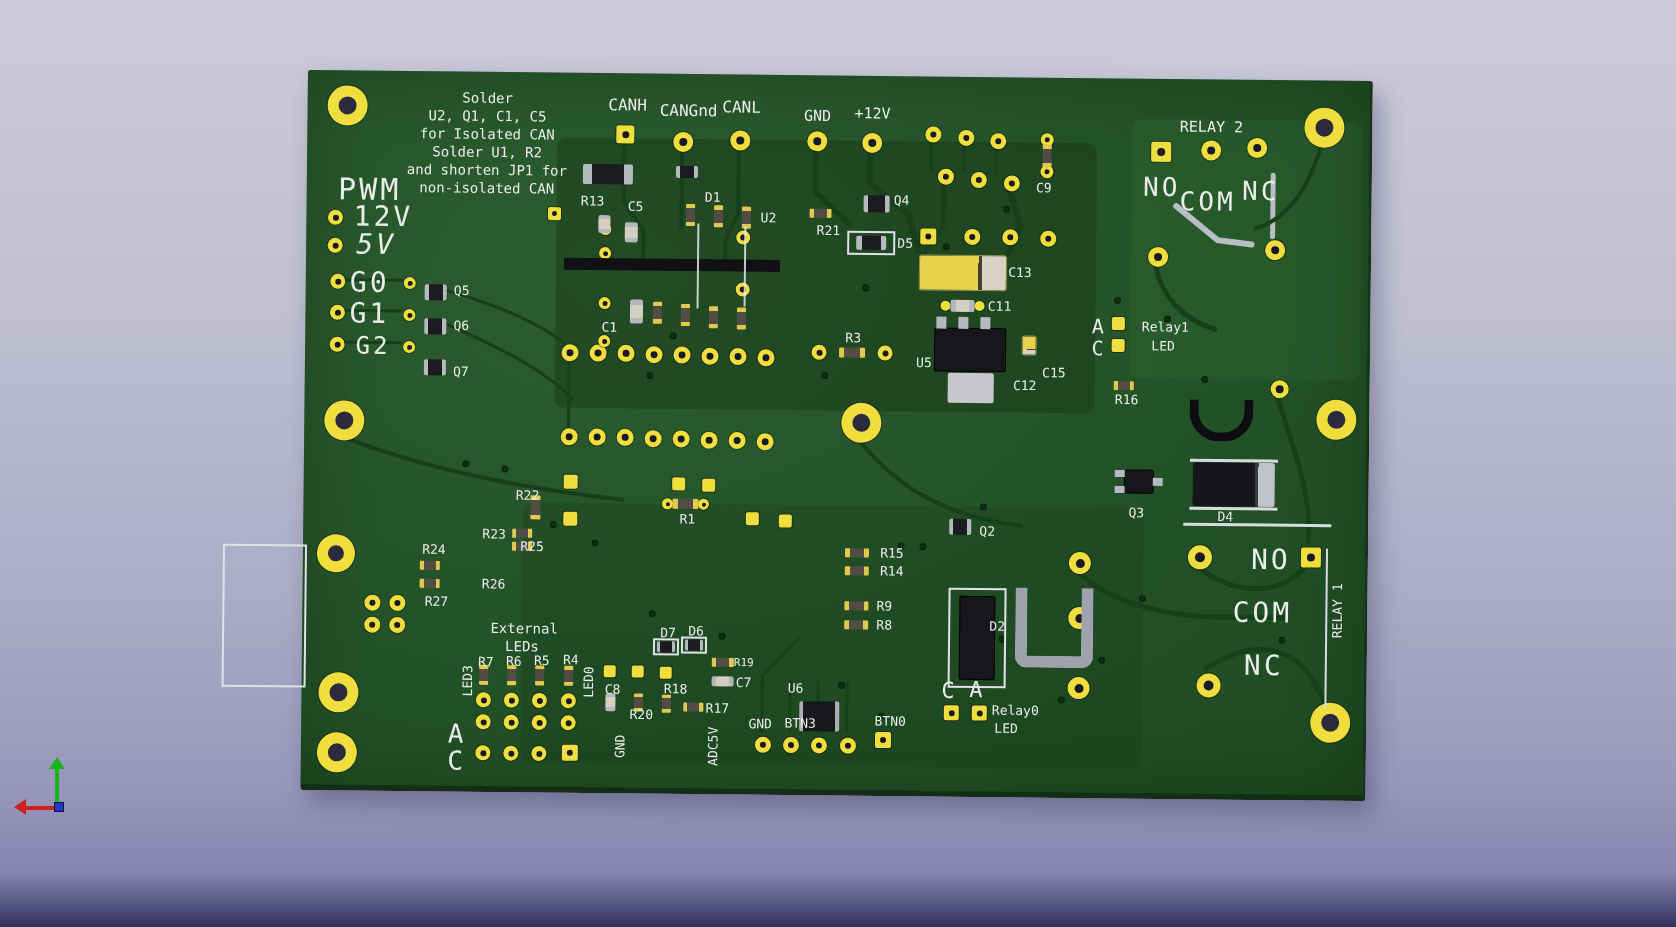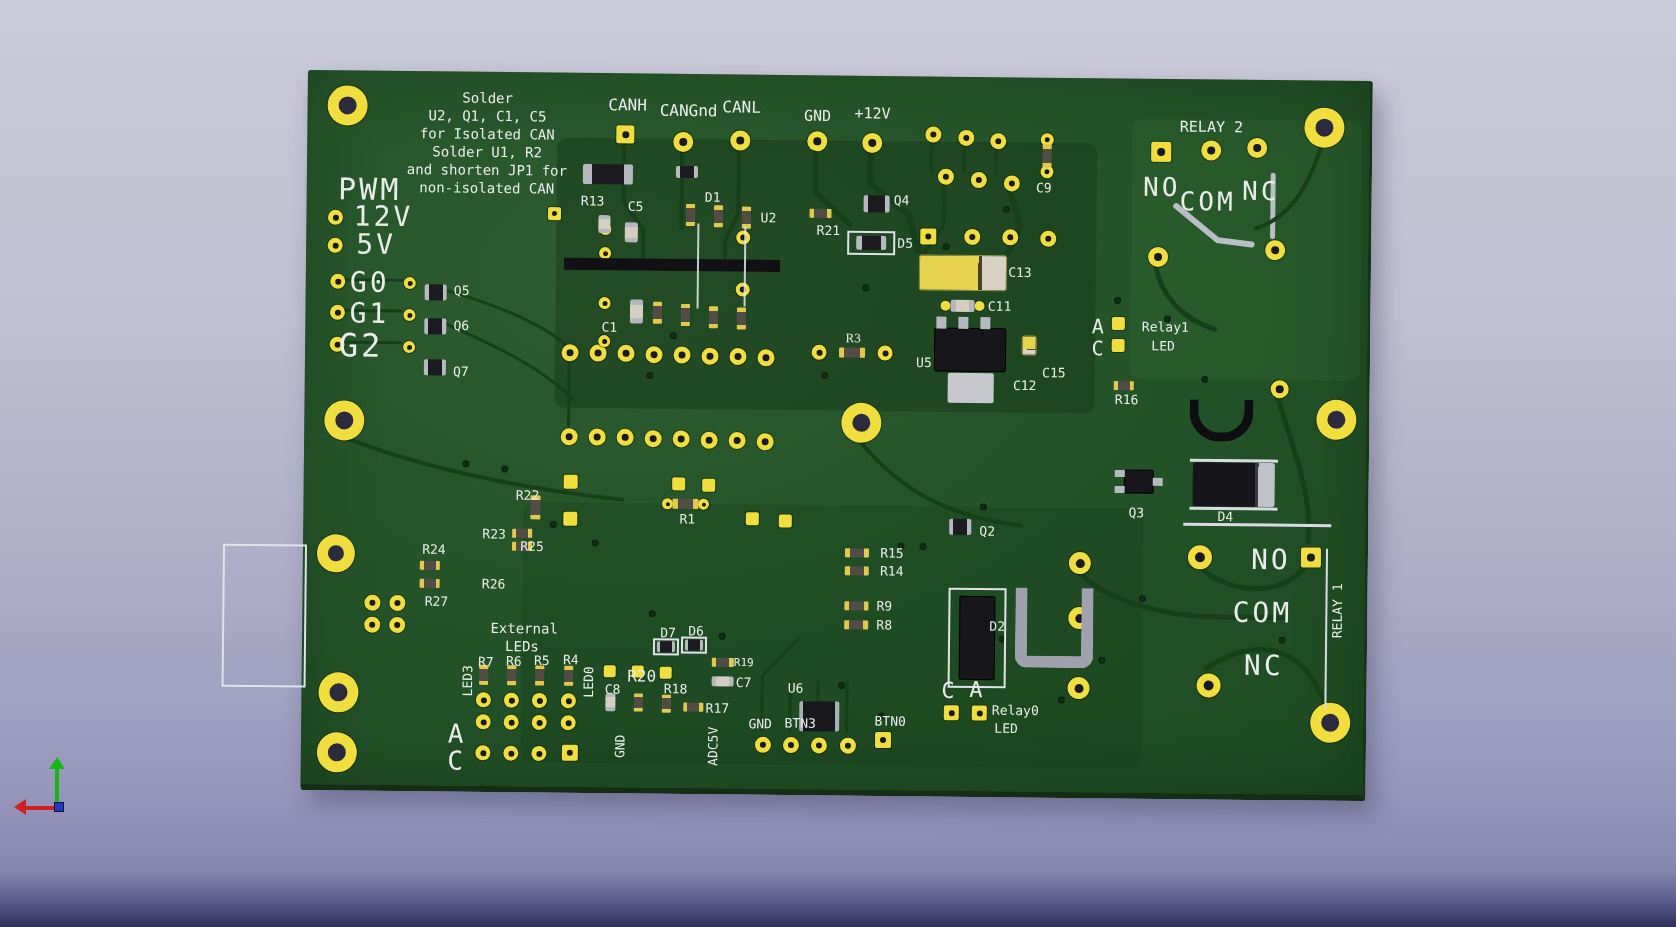--- a/index.html
+++ b/index.html
@@ -499,24 +499,24 @@
         <div class="cmp res" style="left: 392px; top: 633px; width: 20px; height: 9px; transform: translate(-50%, -50%);"></div>
         <div class="cmp chip" style="left: 364px; top: 573px; width: 18px; height: 11px; transform: translate(-50%, -50%);"></div>
         <div class="cmp out" style="left: 364px; top: 573px; width: 26px; height: 17px; transform: translate(-50%, -50%);"></div>
         <div class="cmp chip" style="left: 392px; top: 571px; width: 18px; height: 11px; transform: translate(-50%, -50%);"></div>
         <div class="cmp out" style="left: 392px; top: 571px; width: 26px; height: 17px; transform: translate(-50%, -50%);"></div>
         <div class="cmp res" style="left: 421px; top: 588px; width: 22px; height: 9px; transform: translate(-50%, -50%);"></div>
         <div class="cmp cap" style="left: 421px; top: 607px; width: 22px; height: 10px; transform: translate(-50%, -50%);"></div>
         <div class="cmp soic" style="left: 518px; top: 641px; width: 40px; height: 30px; transform: translate(-50%, -50%);"></div>
         <div class="slk" style="left: 63px; top: 119px; transform: translate(-50%, -50%); font-size: 30px; letter-spacing: 3px;">PWM</div>
         <div class="slk" style="left: 77px; top: 146px; transform: translate(-50%, -50%); font-size: 28px; letter-spacing: 3px;">12V</div>
-        <div class="slk" style="left: 70px; top: 174px; transform: translate(-50%, -50%); font-size: 28px; letter-spacing: 3px;">5V</div>
+        <div class="slk" style="left: 70px; top: 174px; transform: translate(-50%, -50%); font-size: 28px; letter-spacing: 3px; font-style: italic;">5V</div>
         <div class="slk" style="left: 64px; top: 212px; transform: translate(-50%, -50%); font-size: 28px; letter-spacing: 3px;">G0</div>
         <div class="slk" style="left: 64px; top: 243px; transform: translate(-50%, -50%); font-size: 28px; letter-spacing: 3px;">G1</div>
-        <div class="slk" style="left: 56px; top: 275px; transform: translate(-50%, -50%); font-size: 32px; letter-spacing: 3px;">G2</div>
+        <div class="slk" style="left: 68px; top: 275px; transform: translate(-50%, -50%); font-size: 24px; letter-spacing: 3px;">G2</div>
         <div class="slk" style="left: 320px; top: 32px; transform: translate(-50%, -50%); font-size: 16px;">CANH</div>
         <div class="slk" style="left: 381px; top: 37px; transform: translate(-50%, -50%); font-size: 16px;">CANGnd</div>
         <div class="slk" style="left: 434px; top: 33px; transform: translate(-50%, -50%); font-size: 16px;">CANL</div>
         <div class="slk" style="left: 510px; top: 41px; transform: translate(-50%, -50%); font-size: 15px;">GND</div>
         <div class="slk" style="left: 565px; top: 38px; transform: translate(-50%, -50%); font-size: 15px;">+12V</div>
         <div class="slk" style="left: 904px; top: 48px; transform: translate(-50%, -50%); font-size: 15px;">RELAY 2</div>
         <div class="slk" style="left: 855px; top: 108px; transform: translate(-50%, -50%); font-size: 26px; letter-spacing: 3px;">NO</div>
         <div class="slk" style="left: 901px; top: 122px; transform: translate(-50%, -50%); font-size: 26px; letter-spacing: 3px;">COM</div>
         <div class="slk" style="left: 954px; top: 111px; transform: translate(-50%, -50%); font-size: 26px; letter-spacing: 3px;">NC</div>
         <div class="slk" style="left: 286px; top: 128px; transform: translate(-50%, -50%); font-size: 13px;">R13</div>
@@ -525,21 +525,21 @@
         <div class="slk" style="left: 462px; top: 143px; transform: translate(-50%, -50%); font-size: 13px;">U2</div>
         <div class="slk" style="left: 595px; top: 124px; transform: translate(-50%, -50%); font-size: 13px;">Q4</div>
         <div class="slk" style="left: 522px; top: 155px; transform: translate(-50%, -50%); font-size: 13px;">R21</div>
         <div class="slk" style="left: 599px; top: 167px; transform: translate(-50%, -50%); font-size: 13px;">D5</div>
         <div class="slk" style="left: 737px; top: 110px; transform: translate(-50%, -50%); font-size: 13px;">C9</div>
         <div class="slk" style="left: 714px; top: 195px; transform: translate(-50%, -50%); font-size: 13px;">C13</div>
         <div class="slk" style="left: 694px; top: 229px; transform: translate(-50%, -50%); font-size: 13px;">C11</div>
         <div class="slk" style="left: 619px; top: 286px; transform: translate(-50%, -50%); font-size: 13px;">U5</div>
         <div class="slk" style="left: 749px; top: 295px; transform: translate(-50%, -50%); font-size: 13px;">C15</div>
         <div class="slk" style="left: 720px; top: 308px; transform: translate(-50%, -50%); font-size: 13px;">C12</div>
-        <div class="slk" style="left: 548px; top: 262px; transform: translate(-50%, -50%); font-size: 13px; font-family: Liberation Serif, serif;">R3</div>
+        <div class="slk" style="left: 548px; top: 262px; transform: translate(-50%, -50%); font-size: 13px;">R3</div>
         <div class="slk" style="left: 156px; top: 219px; transform: translate(-50%, -50%); font-size: 13px;">Q5</div>
         <div class="slk" style="left: 156px; top: 254px; transform: translate(-50%, -50%); font-size: 13px;">Q6</div>
         <div class="slk" style="left: 156px; top: 300px; transform: translate(-50%, -50%); font-size: 13px;">Q7</div>
         <div class="slk" style="left: 304px; top: 254px; transform: translate(-50%, -50%); font-size: 13px;">C1</div>
         <div class="slk" style="left: 794px; top: 248px; transform: translate(-50%, -50%); font-size: 20px; letter-spacing: 3px;">A</div>
         <div class="slk" style="left: 794px; top: 270px; transform: translate(-50%, -50%); font-size: 20px; letter-spacing: 3px;">C</div>
         <div class="slk" style="left: 860px; top: 248px; transform: translate(-50%, -50%); font-size: 13px;">Relay1</div>
         <div class="slk" style="left: 858px; top: 267px; transform: translate(-50%, -50%); font-size: 13px;">LED</div>
         <div class="slk" style="left: 822px; top: 321px; transform: translate(-50%, -50%); font-size: 13px;">R16</div>
         <div class="slk" style="left: 224px; top: 423px; transform: translate(-50%, -50%); font-size: 13px;">R22</div>
@@ -563,21 +563,21 @@
         <div class="slk" style="left: 1035px; top: 530px; transform: translate(-50%, -50%) rotate(-90deg); font-size: 13px;">RELAY 1</div>
         <div class="slk" style="left: 222px; top: 556px; transform: translate(-50%, -50%); font-size: 14px;">External</div>
         <div class="slk" style="left: 220px; top: 574px; transform: translate(-50%, -50%); font-size: 14px;">LEDs</div>
         <div class="slk" style="left: 184px; top: 590px; transform: translate(-50%, -50%); font-size: 13px;">R7</div>
         <div class="slk" style="left: 212px; top: 589px; transform: translate(-50%, -50%); font-size: 13px;">R6</div>
         <div class="slk" style="left: 240px; top: 588px; transform: translate(-50%, -50%); font-size: 13px;">R5</div>
         <div class="slk" style="left: 269px; top: 587px; transform: translate(-50%, -50%); font-size: 13px;">R4</div>
         <div class="slk" style="left: 166px; top: 609px; transform: translate(-50%, -50%) rotate(-90deg); font-size: 13px;">LED3</div>
         <div class="slk" style="left: 287px; top: 609px; transform: translate(-50%, -50%) rotate(-90deg); font-size: 13px;">LED0</div>
         <div class="slk" style="left: 311px; top: 616px; transform: translate(-50%, -50%); font-size: 13px;">C8</div>
-        <div class="slk" style="left: 340px; top: 603px; transform: translate(-50%, -50%); font-size: 16px; text-align: right;">R20</div>
+        <div class="slk" style="left: 340px; top: 641px; transform: translate(-50%, -50%); font-size: 13px; text-align: right;">R20</div>
         <div class="slk" style="left: 366px; top: 559px; transform: translate(-50%, -50%); font-size: 13px;">D7</div>
         <div class="slk" style="left: 394px; top: 557px; transform: translate(-50%, -50%); font-size: 13px;">D6</div>
         <div class="slk" style="left: 374px; top: 615px; transform: translate(-50%, -50%); font-size: 13px;">R18</div>
         <div class="slk" style="left: 442px; top: 588px; transform: translate(-50%, -50%); font-size: 11px;">R19</div>
         <div class="slk" style="left: 442px; top: 608px; transform: translate(-50%, -50%); font-size: 13px;">C7</div>
         <div class="slk" style="left: 416px; top: 634px; transform: translate(-50%, -50%); font-size: 13px;">R17</div>
         <div class="slk" style="left: 494px; top: 613px; transform: translate(-50%, -50%); font-size: 13px;">U6</div>
         <div class="slk" style="left: 319px; top: 673px; transform: translate(-50%, -50%) rotate(-90deg); font-size: 13px;">GND</div>
         <div class="slk" style="left: 412px; top: 672px; transform: translate(-50%, -50%) rotate(-90deg); font-size: 13px;">ADC5V</div>
         <div class="slk" style="left: 156px; top: 662px; transform: translate(-50%, -50%); font-size: 26px; letter-spacing: 3px;">A</div>

